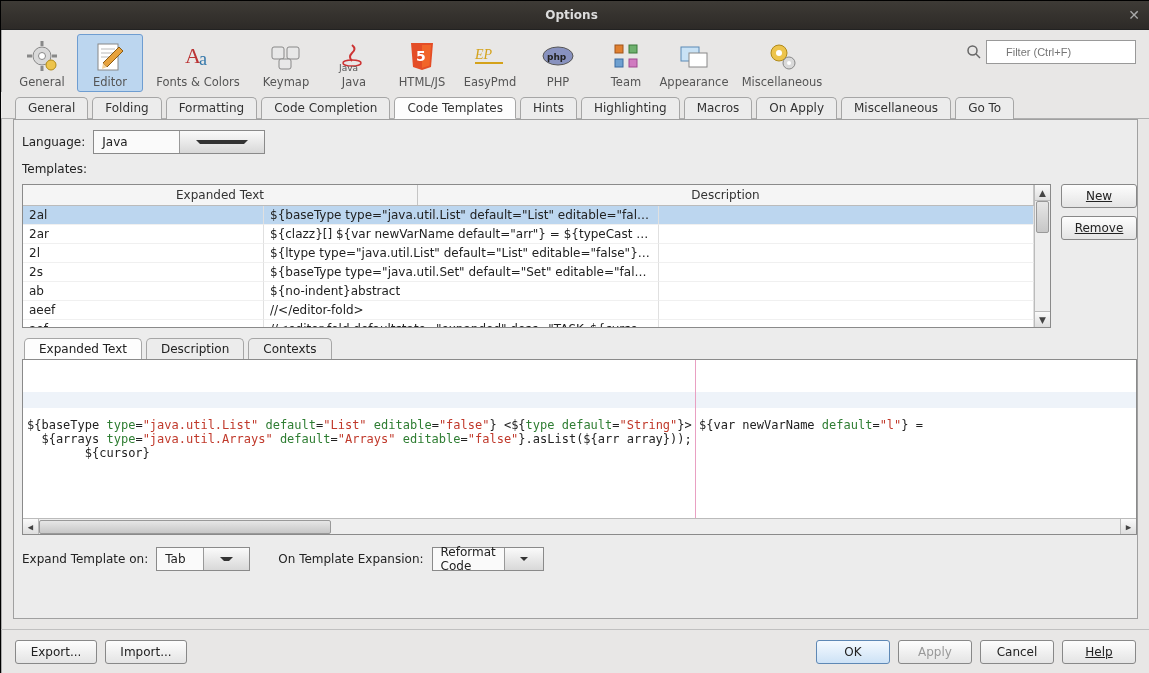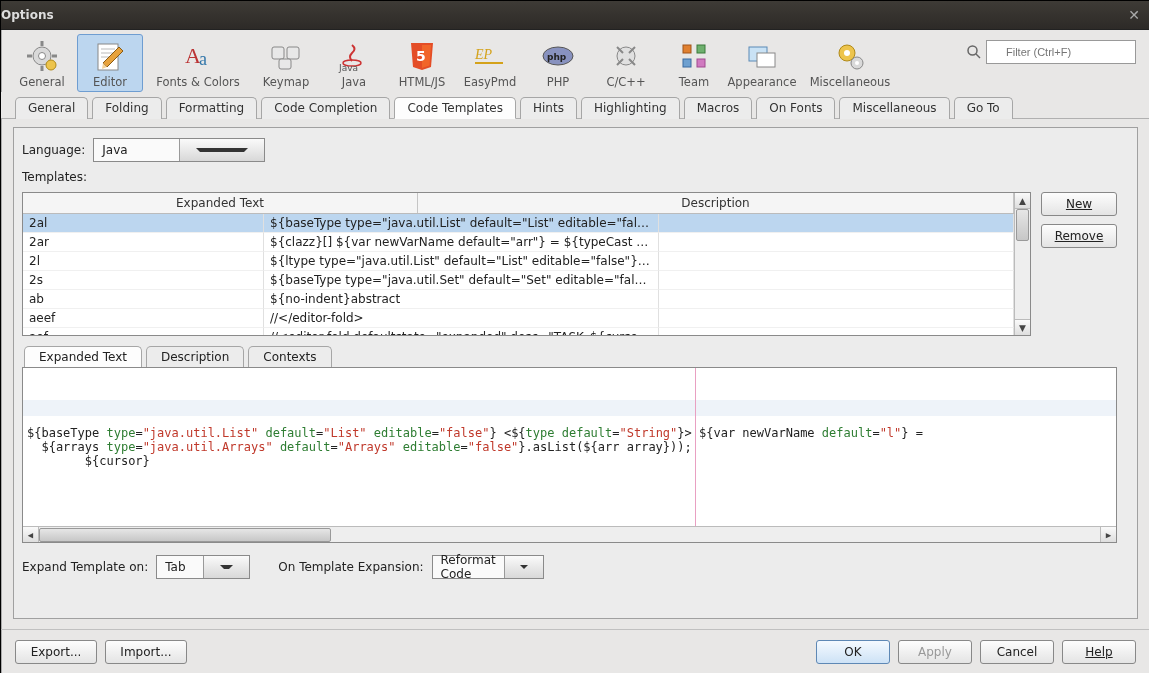--- a/index.html
+++ b/index.html
@@ -1,33 +1,33 @@
 <!DOCTYPE html>
 <html><head>
 <meta charset="utf-8">
 <style>
 html,body{margin:0;padding:0;font-family:"DejaVu Sans","Segoe UI",Arial,sans-serif;font-size:12px;background:#e8e8e8;color:#222;}
 .window{width:1149px;height:673px;margin:0 auto;background:#e8e7e6;border:1px solid #000;box-shadow:0 0 0 1px #aaa inset;position:relative;display:flex;flex-direction:column;}
 .titlebar{height:28px;background:linear-gradient(#3e3b36,#2d2a27);color:#ddd;display:flex;align-items:center;position:relative;font-weight:bold;border-bottom:1px solid #222;}
-.titlebar .title{position:absolute;left:0;right:8px;}
+.titlebar .title{position:absolute;left:0;right:8px;text-align:center;}
 .titlebar .close{position:absolute;right:6px;top:4px;width:20px;height:20px;border-radius:10px;display:flex;align-items:center;justify-content:center;color:#aaa;font-size:14px;}
 .toolbox{display:flex;align-items:flex-start;padding:4px 8px 0 8px;gap:2px;}
 .tool{display:flex;flex-direction:column;align-items:center;width:60px;padding:4px 2px 2px 2px;border:1px solid transparent;border-radius:3px;cursor:pointer;}
 .tool.wide{width:100px;}
 .tool.selected{background:#bcd6ef;border:1px solid #6e9dd1;}
 .tool .icon{width:34px;height:34px;display:flex;align-items:center;justify-content:center;}
 .tool .lbl{font-size:11.5px;margin-top:2px;color:#555;white-space:nowrap;}
 .spacer{flex:1;}
 .searchbox{display:flex;align-items:center;margin-top:6px;margin-right:6px;}
 .searchbox .icon{width:16px;height:16px;margin-right:4px;color:#666;}
 .searchbox input{width:110px;height:20px;border:1px solid #999;padding:1px 19px;font-size:11px;color:#999;}
 .tabsrow{display:flex;gap:4px;padding:4px 14px 0 14px;border-bottom:1px solid #b0b0b0;background:#e8e7e6;}
 .tab{padding:3px 12px;border:1px solid #a6a6a6;border-bottom:none;border-radius:5px 5px 0 0;background:#ececec;font-size:12px;color:#333;cursor:pointer;position:relative;top:1px;}
 .tab.active{background:#fdfdfd;border-bottom:1px solid #fdfdfd;font-weight:normal;}
-.panel{flex:1;margin:8px 12px 0 12px;border:1px solid #a0a0a0;background:#ececec;display:flex;flex-direction:column;padding:10px 20px 8px 8px;}
+.panel{flex:1;margin:0 12px 0 12px;border:1px solid #a0a0a0;background:#ececec;display:flex;flex-direction:column;padding:10px 0 8px 8px;}
 .row{display:flex;align-items:center;gap:8px;margin-bottom:8px;}
 .label{min-width:0;}
 .combo{display:flex;align-items:center;border:1px solid #8a8a8a;background:#fafafa;height:22px;}
 .combo span{padding:0 8px;flex:1;}
 .combo .btn{width:18px;height:100%;border-left:1px solid #999;display:flex;align-items:center;justify-content:center;background:linear-gradient(#fafafa,#d8d8d8);}
 .chev::after{content:"";border:4px solid transparent;border-top-color:#333;display:block;margin-top:3px;}
 .templates-area{display:flex;gap:10px;}
 .table-wrap{flex:1;border:1px solid #8a8a8a;background:#fff;display:flex;height:142px;}
 .table{flex:1;overflow:hidden;font-size:12px;display:flex;flex-direction:column;}
 .thead{display:flex;background:#f5f5f5;border-bottom:1px solid #bbb;}
@@ -161,29 +161,20 @@
           <svg width="34" height="34" viewBox="0 0 34 34">
             <ellipse cx="17" cy="17" rx="15" ry="9" fill="#8892bf" stroke="#555"></ellipse>
             <text x="6" y="21" font-size="9" fill="#222" font-weight="bold">php</text>
           </svg>
         </span>
       <span class="lbl">PHP</span>
     </div>
     <div class="tool">
       <span class="icon">
           <svg width="34" height="34" viewBox="0 0 34 34">
-            <circle cx="17" cy="17" r="9" fill="#e0e0e0" stroke="#888"></circle>
-            <path d="M8 8 L14 14 M26 8 L20 14 M8 26 L14 20 M26 26 L20 20" stroke="#888" stroke-width="2"></path>
-          </svg>
-        </span>
-      <span class="lbl">C/C++</span>
-    </div>
-    <div class="tool">
-      <span class="icon">
-          <svg width="34" height="34" viewBox="0 0 34 34">
             <rect x="6" y="6" width="8" height="8" fill="#e08030" stroke="#a0551a"></rect>
             <rect x="20" y="6" width="8" height="8" fill="#6eb06e" stroke="#3a7a3a"></rect>
             <rect x="6" y="20" width="8" height="8" fill="#6ea0d0" stroke="#3a6aa0"></rect>
             <rect x="20" y="20" width="8" height="8" fill="#d07ac0" stroke="#a04a90"></rect>
           </svg>
         </span>
       <span class="lbl">Team</span>
     </div>
     <div class="tool">
       <span class="icon">
@@ -219,21 +210,21 @@
 
   <div class="tabsrow">
     <div class="tab">General</div>
     <div class="tab">Folding</div>
     <div class="tab">Formatting</div>
     <div class="tab">Code Completion</div>
     <div class="tab active">Code Templates</div>
     <div class="tab">Hints</div>
     <div class="tab">Highlighting</div>
     <div class="tab">Macros</div>
-    <div class="tab">On Fonts</div>
+    <div class="tab">On Apply</div>
     <div class="tab">Miscellaneous</div>
     <div class="tab">Go To</div>
   </div>
 
   <div class="panel">
     <div class="row">
       <span class="label">Language:</span>
       <div class="combo" style="width:170px">
         <span>Java</span>
         <span class="btn">

